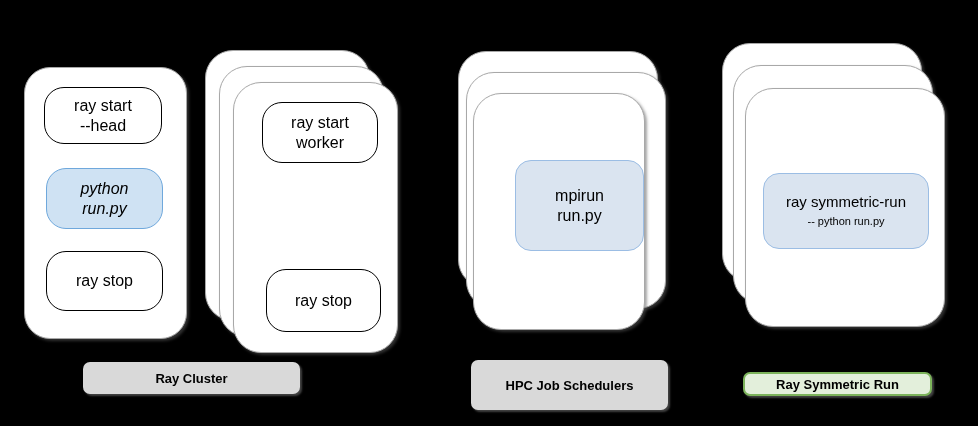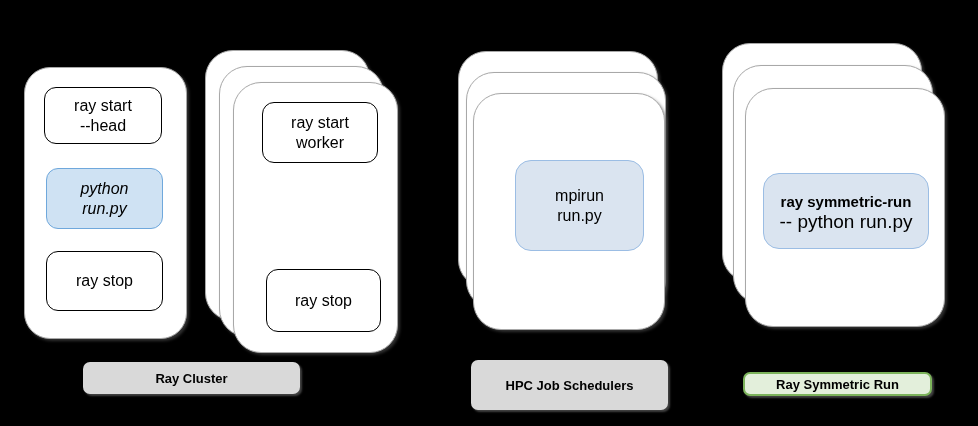--- a/index.html
+++ b/index.html
@@ -35,42 +35,42 @@
     border-radius:28px;
     box-shadow:2px 2px 3px rgba(90,90,90,0.55);
     box-sizing:border-box;
   }
   .card.single{border-radius:26px;}
   .cmd{
     position:absolute;
     box-sizing:border-box;
     background:#ffffff;
     border:1.5px solid var(--cmd-stroke);
-    border-radius:12px;
+    border-radius:20px;
     display:flex;
     flex-direction:column;
     align-items:center;
     justify-content:center;
     text-align:center;
     font-size:16px;
     line-height:20px;
     color:var(--text);
   }
   .cmd.highlight{
     background:var(--highlight-fill);
     border:1.5px solid var(--highlight-stroke);
     font-style:italic;
   }
   .cmd.highlight-soft{
     background:var(--highlight-soft-fill);
     border:1.5px solid var(--highlight-soft-stroke);
     border-radius:16px;
   }
-  .cmd .bold{font-weight:bold;font-size:15px;line-height:20px;}
-  .cmd .sub{font-size:19px;line-height:19px;}
+  .cmd .bold{font-weight:normal;font-size:15px;line-height:20px;}
+  .cmd .sub{font-size:11px;line-height:19px;}
   .label{
     position:absolute;
     box-sizing:border-box;
     display:flex;
     align-items:center;
     justify-content:center;
     font-size:13px;
     font-weight:bold;
     color:var(--text);
     border-radius:7px;
@@ -108,21 +108,21 @@
       <span>ray start</span>
       <span>worker</span>
     </div>
     <div class="cmd" style="left:32px;top:186px;width:115px;height:63px;">
       <span>ray stop</span>
     </div>
   </div>
 
   <div class="card" style="left:458px;top:51px;width:200px;height:237px;"></div>
   <div class="card" style="left:466px;top:72px;width:200px;height:237px;"></div>
-  <div class="card" style="left:473px;top:93px;width:192px;height:237px;">
+  <div class="card" style="left:473px;top:93px;width:172px;height:237px;">
     <div class="cmd highlight-soft" style="left:41px;top:66px;width:129px;height:91px;">
       <span>mpirun</span>
       <span>run.py</span>
     </div>
   </div>
 
   <div class="card" style="left:722px;top:43px;width:200px;height:239px;"></div>
   <div class="card" style="left:733px;top:65px;width:200px;height:239px;"></div>
   <div class="card" style="left:745px;top:88px;width:200px;height:239px;">
     <div class="cmd highlight-soft" style="left:17px;top:84px;width:166px;height:76px;">

